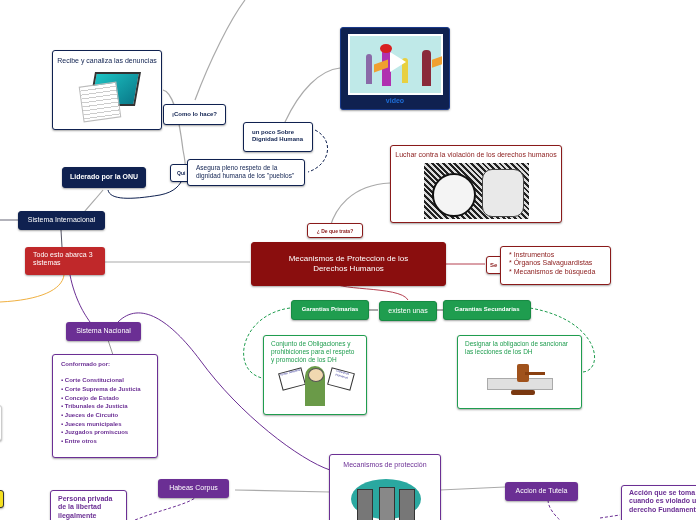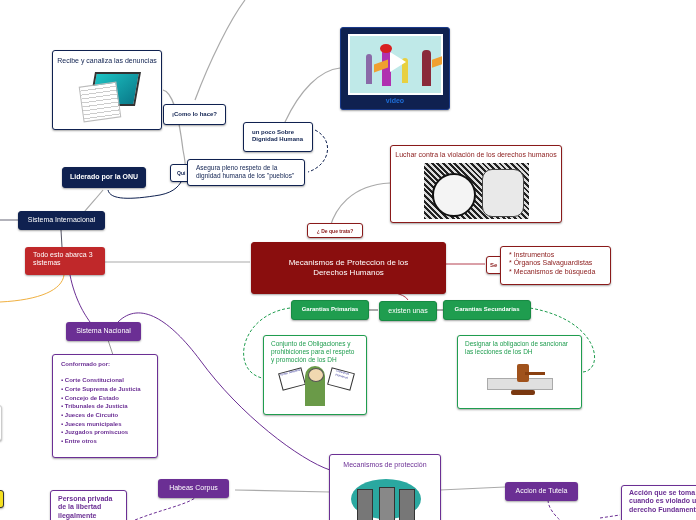--- a/index.html
+++ b/index.html
@@ -97,21 +97,21 @@
 <div class="node maroon-outline" style="left:390px;top:145px;width:172px;height:78px;text-align:center;padding-top:5px;">
   <div style="font-size:7px;">Luchar contra la violación de los derechos humanos</div>
   <div style="margin:4px auto 0;width:105px;height:56px;background:repeating-linear-gradient(45deg,#222 0 2px,#ddd 2px 4px);position:relative;">
     <div style="position:absolute;left:8px;top:10px;width:40px;height:40px;border-radius:50%;background:#f4f4f4;border:2px solid #111;"></div>
     <div style="position:absolute;left:58px;top:6px;width:40px;height:46px;border-radius:10px;background:#e9e9e9;border:1px solid #444;"></div>
   </div>
 </div>
 
 <div class="node maroon-outline center bold" style="left:307px;top:223px;width:56px;height:15px;font-size:5px;">¿ De que trata?</div>
 
-<div class="node maroon center" style="left:251px;top:242px;width:195px;height:52px;font-size:8px;padding:0 35px;">Mecanismos de Proteccion de los Derechos Humanos</div>
+<div class="node maroon center" style="left:251px;top:242px;width:195px;height:44px;font-size:8px;padding:0 35px;">Mecanismos de Proteccion de los Derechos Humanos</div>
 
 <div class="node maroon-outline bold" style="left:486px;top:256px;width:20px;height:18px;font-size:6px;padding:5px 3px;">Se</div>
 
 <div class="node maroon-outline" style="left:500px;top:246px;width:111px;height:39px;font-size:7px;padding:4px 8px;">
   <ul class="bul">
     <li>Instrumentos</li>
     <li>Órganos Salvaguardistas</li>
     <li>Mecanismos de búsqueda</li>
   </ul>
 </div>

